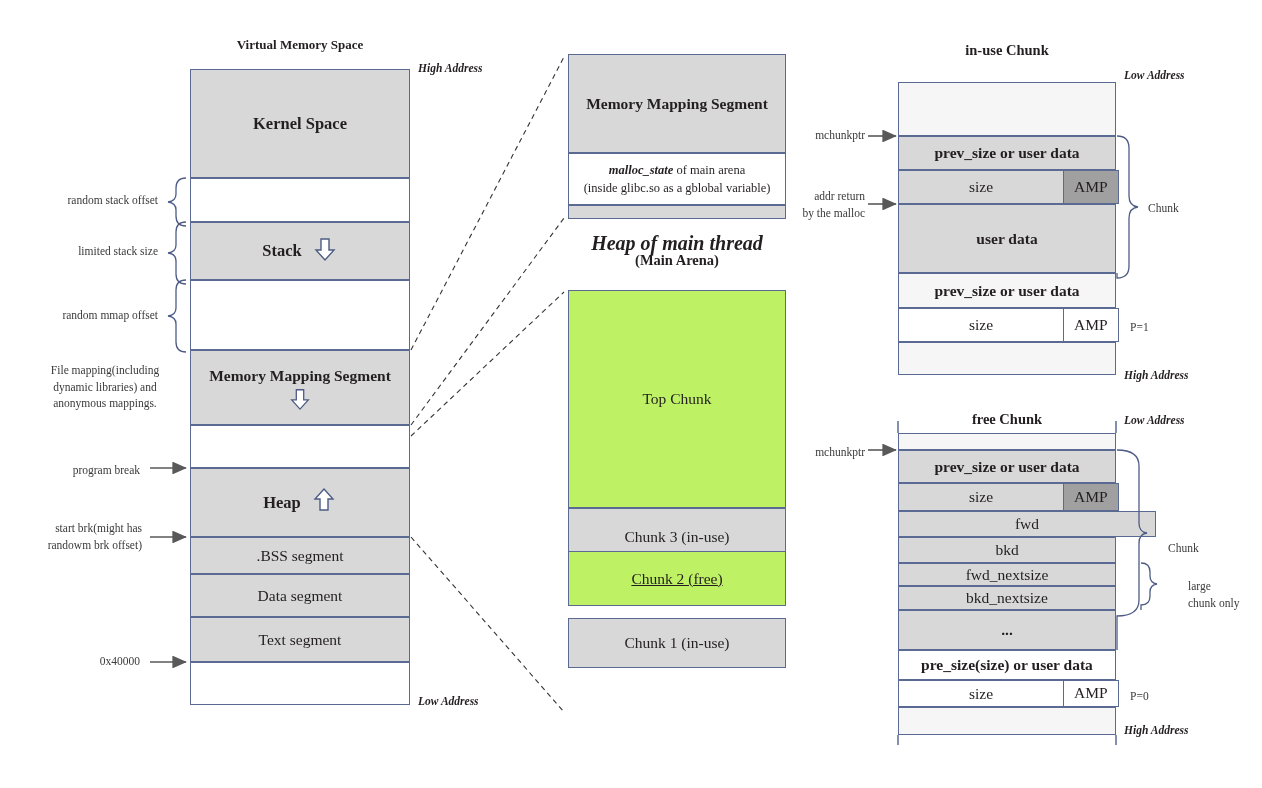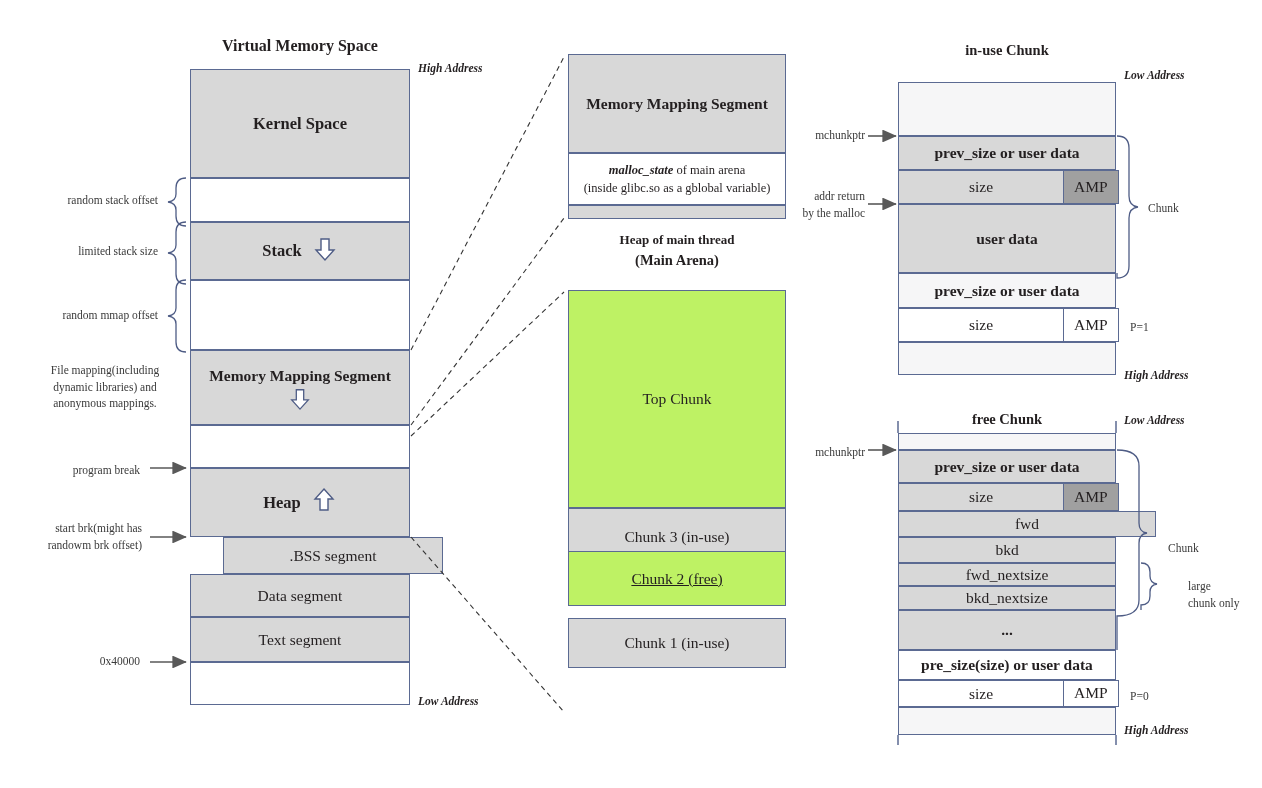--- a/index.html
+++ b/index.html
@@ -29,21 +29,21 @@
 
   .t-bold{font-weight:bold;}
   .t15{font-size:15.5px;}
   .t16{font-size:16.5px;}
 
   .lbl{position:absolute;box-sizing:border-box;font-size:11.5px;color:#3a3a3a;line-height:1.45;}
   .lbl.right{text-align:right;}
   .lbl.center{text-align:center;}
   .lbl.left{text-align:left;}
 
-  .heading{position:absolute;font-weight:bold;font-size:16px;text-align:center;color:#231f20;}
+  .heading{position:absolute;font-weight:bold;font-size:13px;text-align:center;color:#231f20;}
   .addr{position:absolute;font-style:italic;font-weight:bold;font-size:11.5px;color:#231f20;}
 
   svg.overlay{position:absolute;left:0;top:0;width:1262px;height:788px;pointer-events:none;}
 
   .arrowhead{fill:#595959;}
   .brace{fill:none;stroke:#4e5c85;stroke-width:1.3;}
   .dash{stroke:#333;stroke-width:1.1;stroke-dasharray:5 4;fill:none;}
   .aline{stroke:#595959;stroke-width:1.6;}
 
   .bigarrow{display:inline-block;vertical-align:middle;margin-left:10px;}
@@ -94,21 +94,21 @@
 
   <div class="cell gray t16 t-bold" style="left:190px;top:468px;width:220px;height:69px;">
     <span>Heap</span>
     <span class="bigarrow">
       <svg width="26" height="26" viewBox="0 0 26 26">
         <polygon points="13,2 22,12 17,12 17,23 9,23 9,12 4,12" fill="#ffffff" stroke="#4e5c85" stroke-width="1.4"></polygon>
       </svg>
     </span>
   </div>
 
-  <div class="cell gray t15" style="left:190px;top:537px;width:220px;height:37px;margin-left:33px;">
+  <div class="cell gray t15" style="left:190px;top:537px;width:220px;height:37px;">
     <span>.BSS segment</span>
   </div>
 
   <div class="cell gray t15" style="left:190px;top:574px;width:220px;height:43px;">
     <span>Data segment</span>
   </div>
 
   <div class="cell gray t15" style="left:190px;top:617px;width:220px;height:45px;">
     <span>Text segment</span>
   </div>
@@ -132,21 +132,21 @@
     <span>Memory Mapping Segment</span>
   </div>
   <div class="cell white" style="left:568px;top:153px;width:218px;height:52px;flex-direction:column;font-size:12.5px;line-height:1.45;">
     <div>
       <i><b>malloc_state</b></i><span> of main arena</span>
     </div>
     <div>(inside glibc.so as a gblobal variable)</div>
   </div>
   <div class="cell gray" style="left:568px;top:205px;width:218px;height:14px;"></div>
 
-  <div class="heading" style="left:568px;top:232px;width:218px;font-size:13px;">Heap of main thread</div>
+  <div class="heading" style="left:568px;top:232px;width:218px;font-size:20px;font-style:italic;">Heap of main thread</div>
   <div class="heading" style="left:568px;top:252px;width:218px;font-size:14.5px;">(Main Arena)</div>
 
   <div class="cell lgray t15" style="left:568px;top:290px;width:218px;height:218px;">
     <span>Top Chunk</span>
   </div>
   <div class="cell gray t15" style="left:568px;top:508px;width:218px;height:57px;">
     <span>Chunk 3 (in-use)</span>
   </div>
   <div class="cell lgray t15" style="left:568px;top:551px;width:218px;height:55px;text-decoration:underline;">
     <span>Chunk 2 (free)</span>

